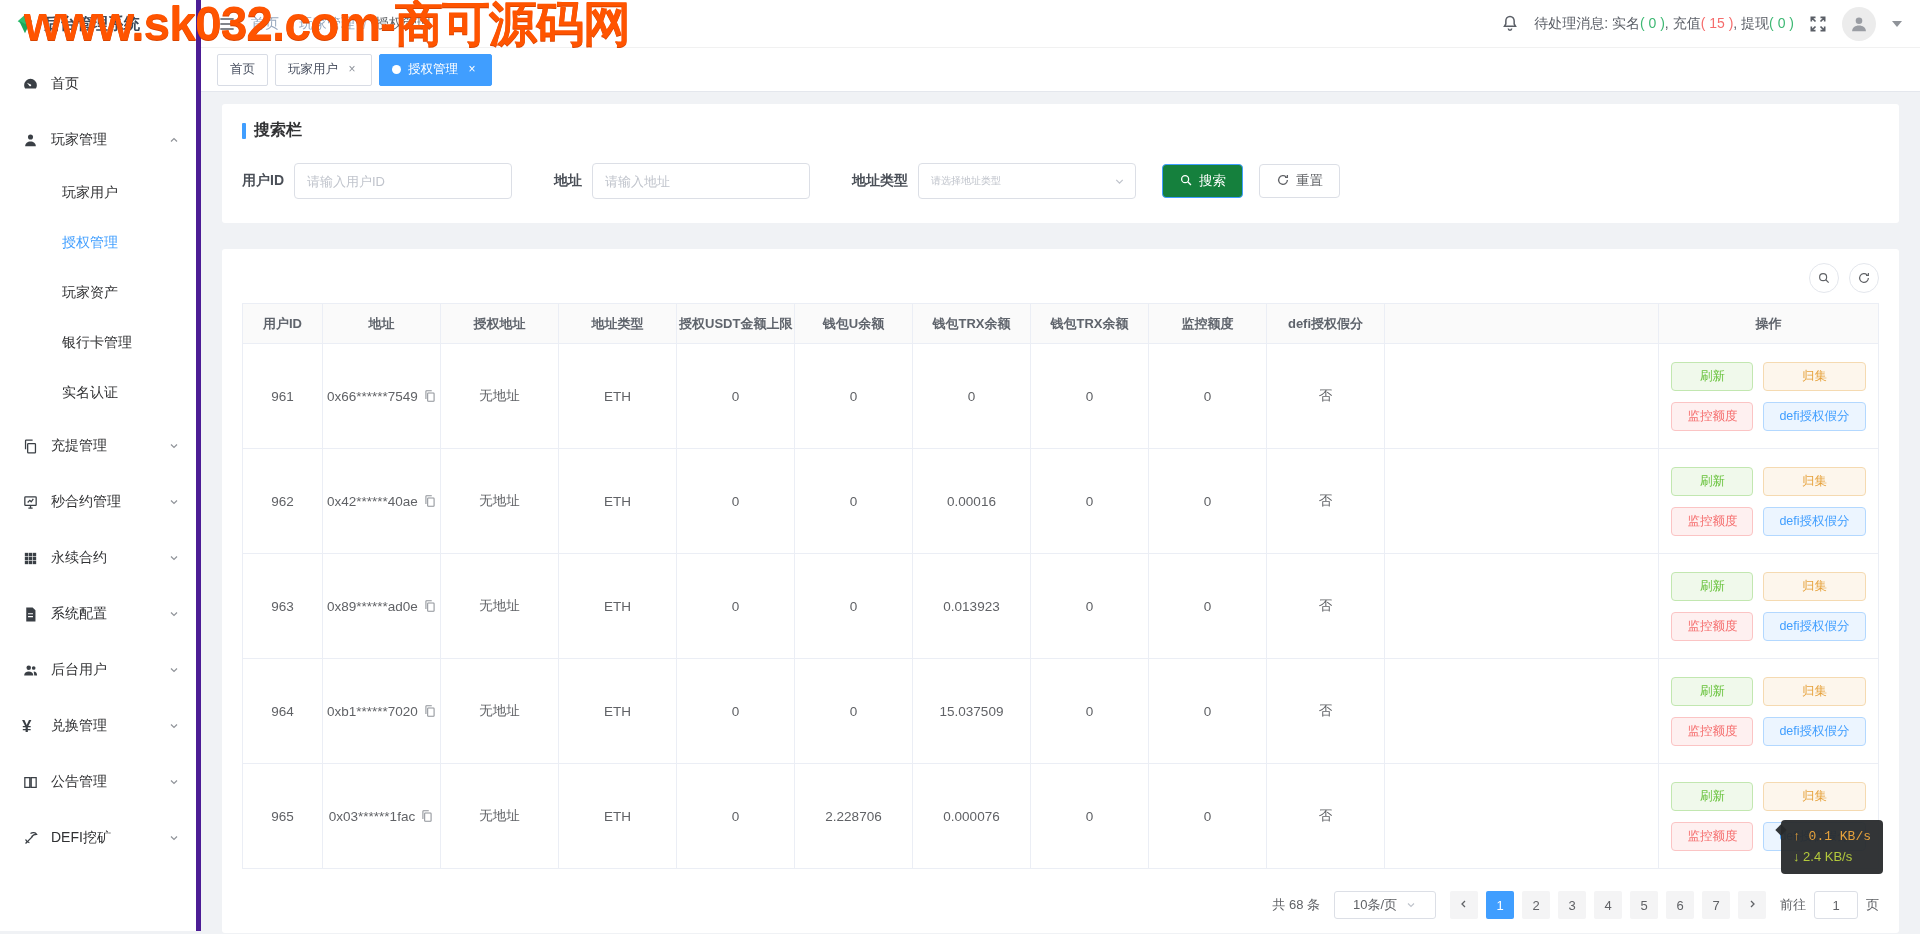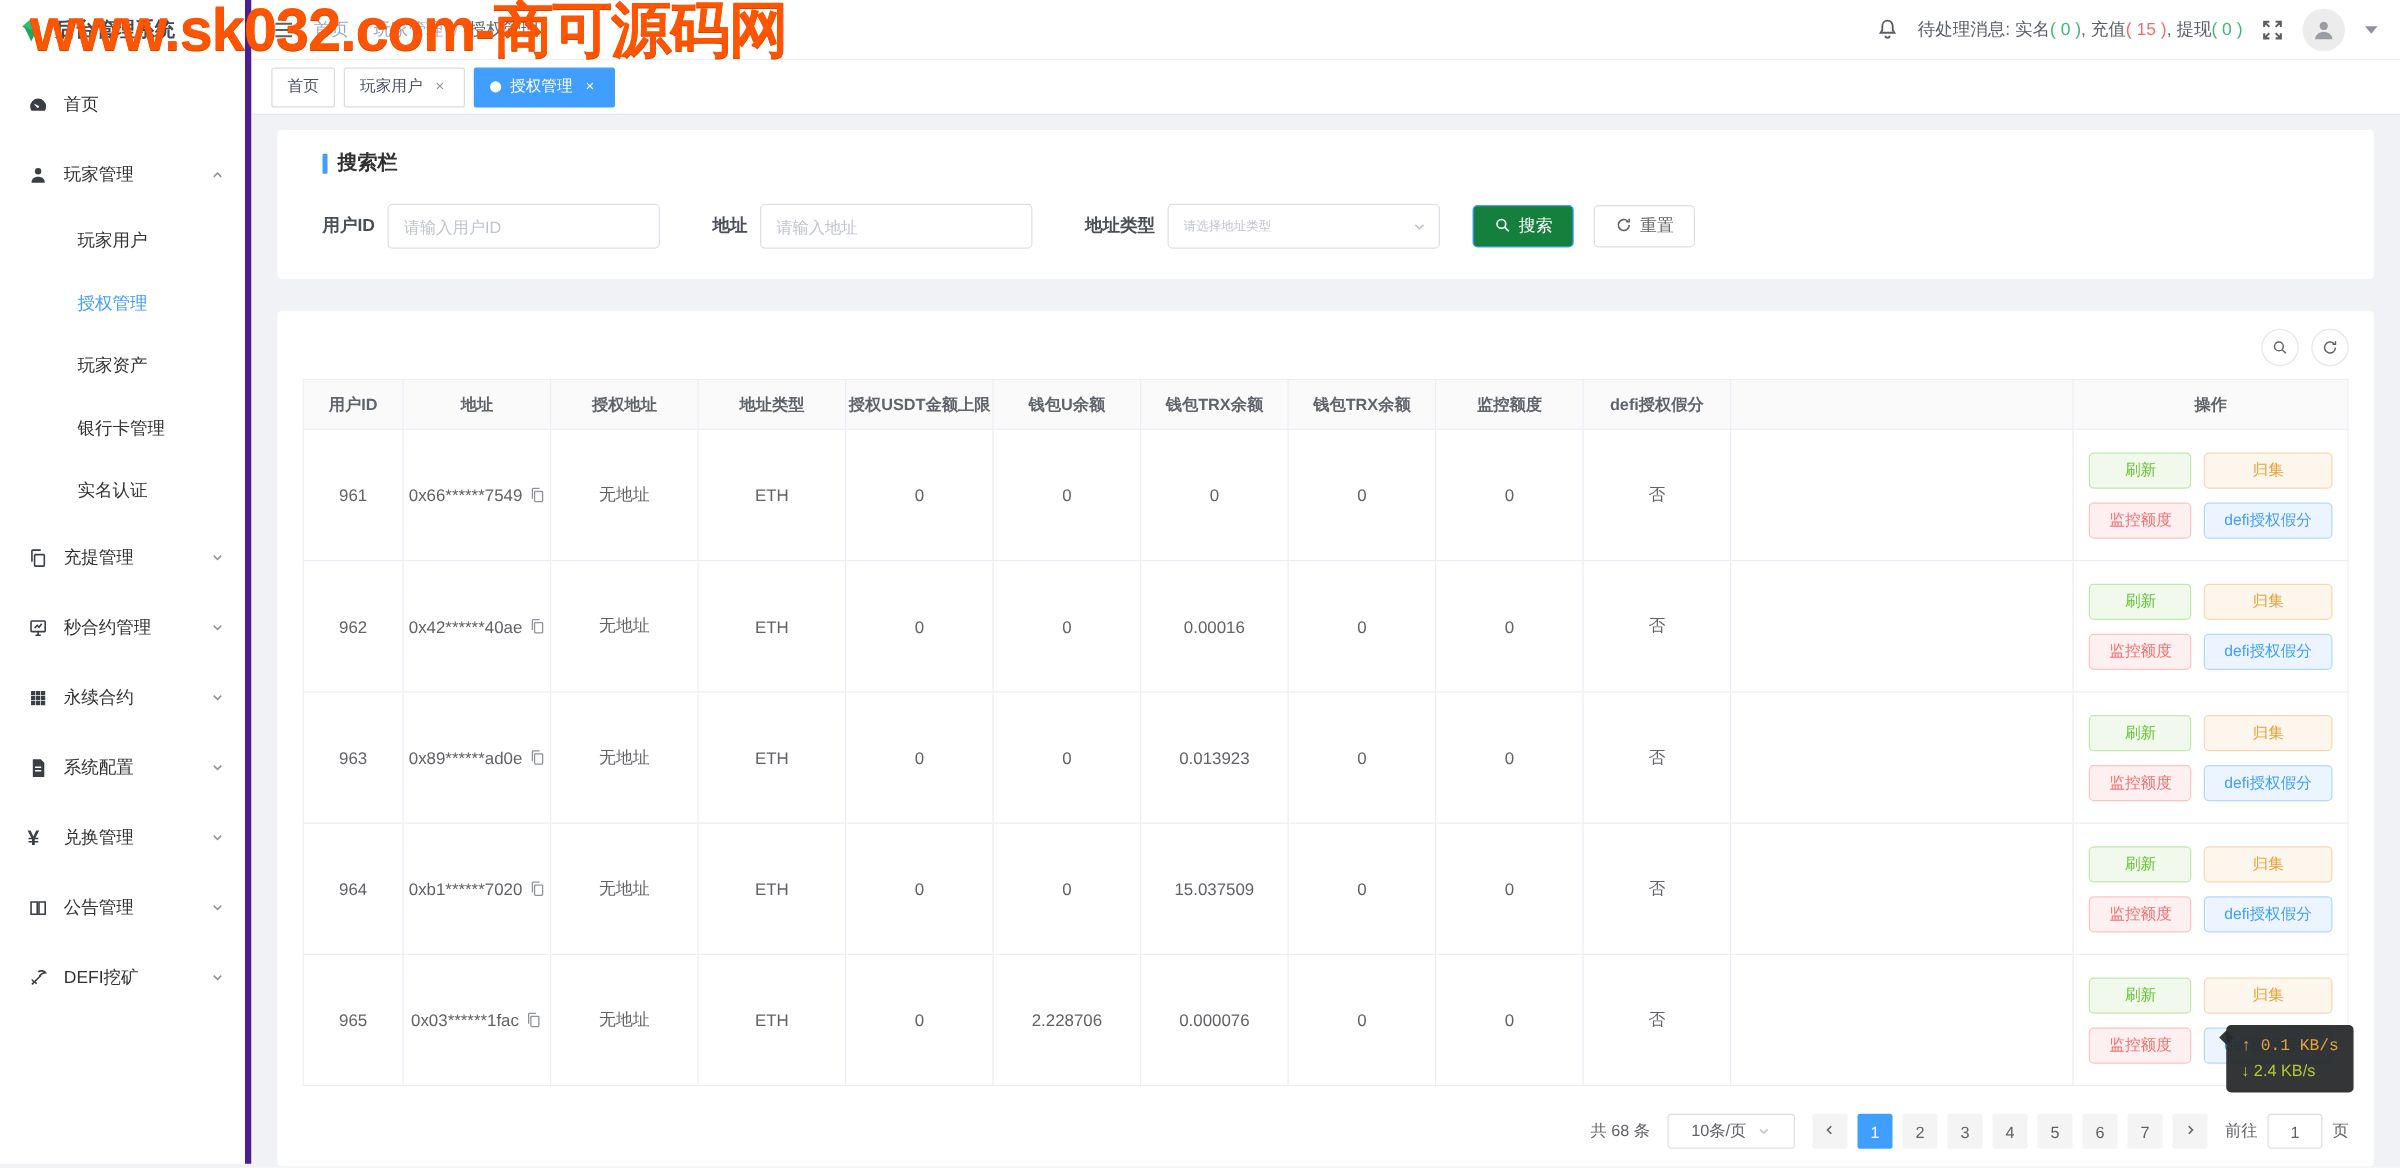--- a/index.html
+++ b/index.html
@@ -44,21 +44,21 @@
   .tabbar { height:44px; background:#fff; border-bottom:1px solid #e4e7ed; display:flex; align-items:center; gap:7px; padding:0 16px; }
   .tab { height:32px; display:inline-flex; align-items:center; gap:7px; padding:0 12px; border:1px solid #d8dce5; background:#fff; color:#495060; font-size:12.5px; cursor:pointer; border-radius:2px; }
   .tab .tab-close { font-size:12px; color:#8e939b; width:14px; height:14px; line-height:13px; text-align:center; border-radius:50%; }
   .tab.active { background:#409eff; border-color:#409eff; color:#fff; }
   .tab.active .tab-close { color:#fff; }
   .tab .tab-dot { width:9px; height:9px; border-radius:50%; background:#fff; }
 
   
   .content { flex:1; padding:12px 21px 0 21px; overflow:hidden; }
   .card { background:#fff; border-radius:3px; }
-  .search-card { padding:16px 20px 24px 36px; }
+  .search-card { padding:16px 20px 24px 20px; }
   .card-title { display:flex; align-items:center; gap:8px; font-size:16px; font-weight:bold; color:#303133; }
   .accent-bar { width:4px; height:16px; background:#409eff; border-radius:1px; }
   .form-row { display:flex; align-items:center; margin-top:22px; gap:0; }
   .f-label { font-size:14px; font-weight:bold; color:#4a4f57; margin-right:10px; white-space:nowrap; }
   .f-input { width:218px; height:36px; border:1px solid #dcdfe6; border-radius:4px; padding:0 12px; font-size:13px; color:#606266; outline:none; margin-right:42px; background:#fff; }
   .f-input::placeholder { color:#c0c4cc; }
   .f-select { width:218px; height:36px; border:1px solid #dcdfe6; border-radius:4px; padding:0 28px 0 12px; font-size:10px; color:#c0c4cc; display:flex; align-items:center; position:relative; cursor:pointer; margin-right:26px; background:#fff; }
   .f-select .sel-caret { position:absolute; right:9px; top:11px; width:13px; height:13px; color:#c0c4cc; display:inline-flex; }
   .f-select .sel-caret svg { width:13px; height:13px; }
   .btn { height:34px; border-radius:4px; border:1px solid #dcdfe6; background:#fff; color:#606266; font-size:13.5px; display:inline-flex; align-items:center; gap:6px; padding:0 16px; cursor:pointer; }
@@ -205,20 +205,36 @@
           </span>
         </div>
         <div class="menu-item">
           <span class="mi-icon">
             <svg viewBox="0 0 24 24" fill="currentColor">
               <path d="M6 2h9l4 4v16H6z"></path>
               <path d="M8.5 11h7M8.5 15h7" stroke="#fff" stroke-width="1.6"></path>
             </svg>
           </span>
           <span>系统配置</span>
+          <span class="chev">
+            <svg viewBox="0 0 24 24" fill="none" stroke="currentColor" stroke-width="2.4">
+              <path d="M6 9l6 6 6-6"></path>
+            </svg>
+          </span>
+        </div>
+        <div class="menu-item">
+          <span class="mi-icon">
+            <svg viewBox="0 0 24 24" fill="currentColor">
+              <circle cx="9.5" cy="8" r="3.2"></circle>
+              <path d="M3 19c0-3.6 3-5.6 6.5-5.6S16 15.4 16 19z"></path>
+              <circle cx="16.5" cy="8.5" r="2.6"></circle>
+              <path d="M16.5 13.4c2.8.2 4.8 2 4.8 5.6h-4"></path>
+            </svg>
+          </span>
+          <span>后台用户</span>
           <span class="chev">
             <svg viewBox="0 0 24 24" fill="none" stroke="currentColor" stroke-width="2.4">
               <path d="M6 9l6 6 6-6"></path>
             </svg>
           </span>
         </div>
         <div class="menu-item">
           <span class="mi-icon yen-glyph">¥</span>
           <span>兑换管理</span>
           <span class="chev">

